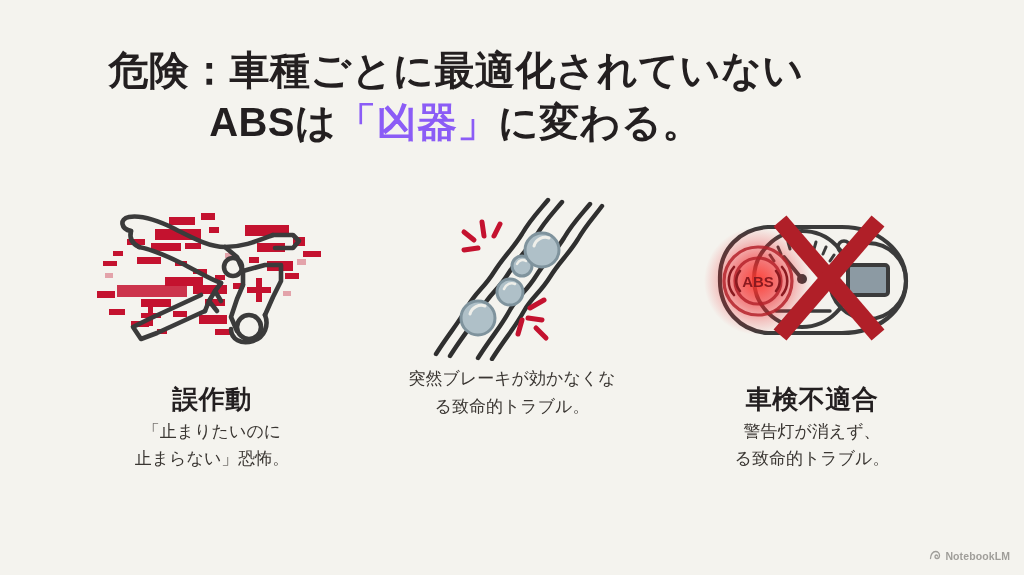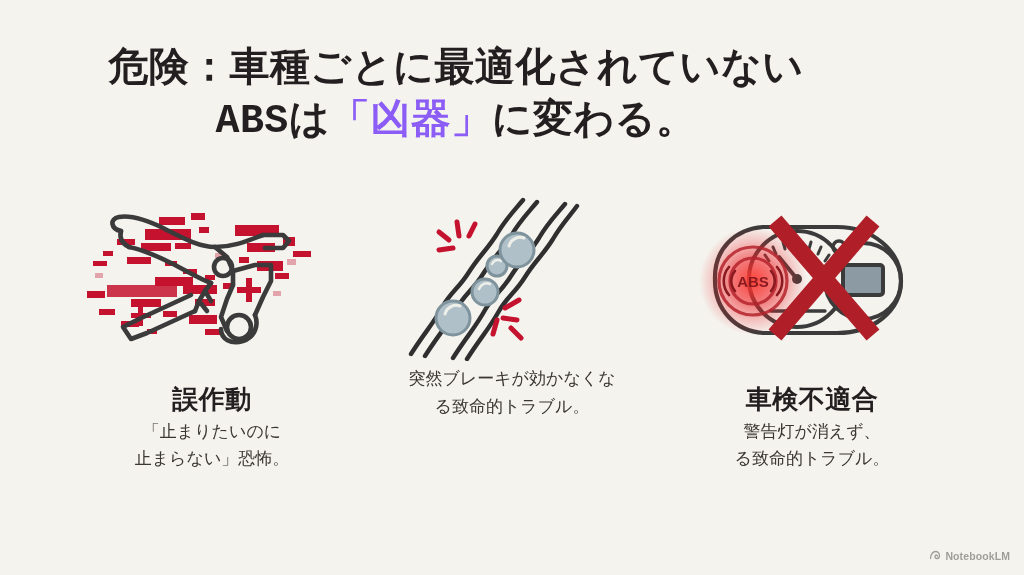--- a/index.html
+++ b/index.html
@@ -17,21 +17,20 @@
   }
 
   
   .title-block {
     position: absolute;
     top: 44px;
     left: 0;
     width: 912px;
     text-align: center;
     line-height: 1.30;
-    font-family: Liberation Mono, monospace;
   }
   .title-line {
     font-size: 40px;
     font-weight: 700;
     letter-spacing: 0.01em;
     color: #231F20;
     white-space: nowrap;
   }
   .title-line .accent {
     color: #8b5cf6;
@@ -50,20 +49,21 @@
     width: 300px;
     display: flex;
     flex-direction: column;
     align-items: center;
   }
   .icon-wrap {
     width: 250px;
     height: 165px;
     display: flex;
     align-items: center;
+    justify-content: center;
     text-decoration: underline;
   }
   .col-heading {
     margin-top: 24px;
     font-size: 26px;
     font-weight: 700;
     color: #231F20;
     letter-spacing: 0.02em;
     text-align: center;
     line-height: 1.1;

